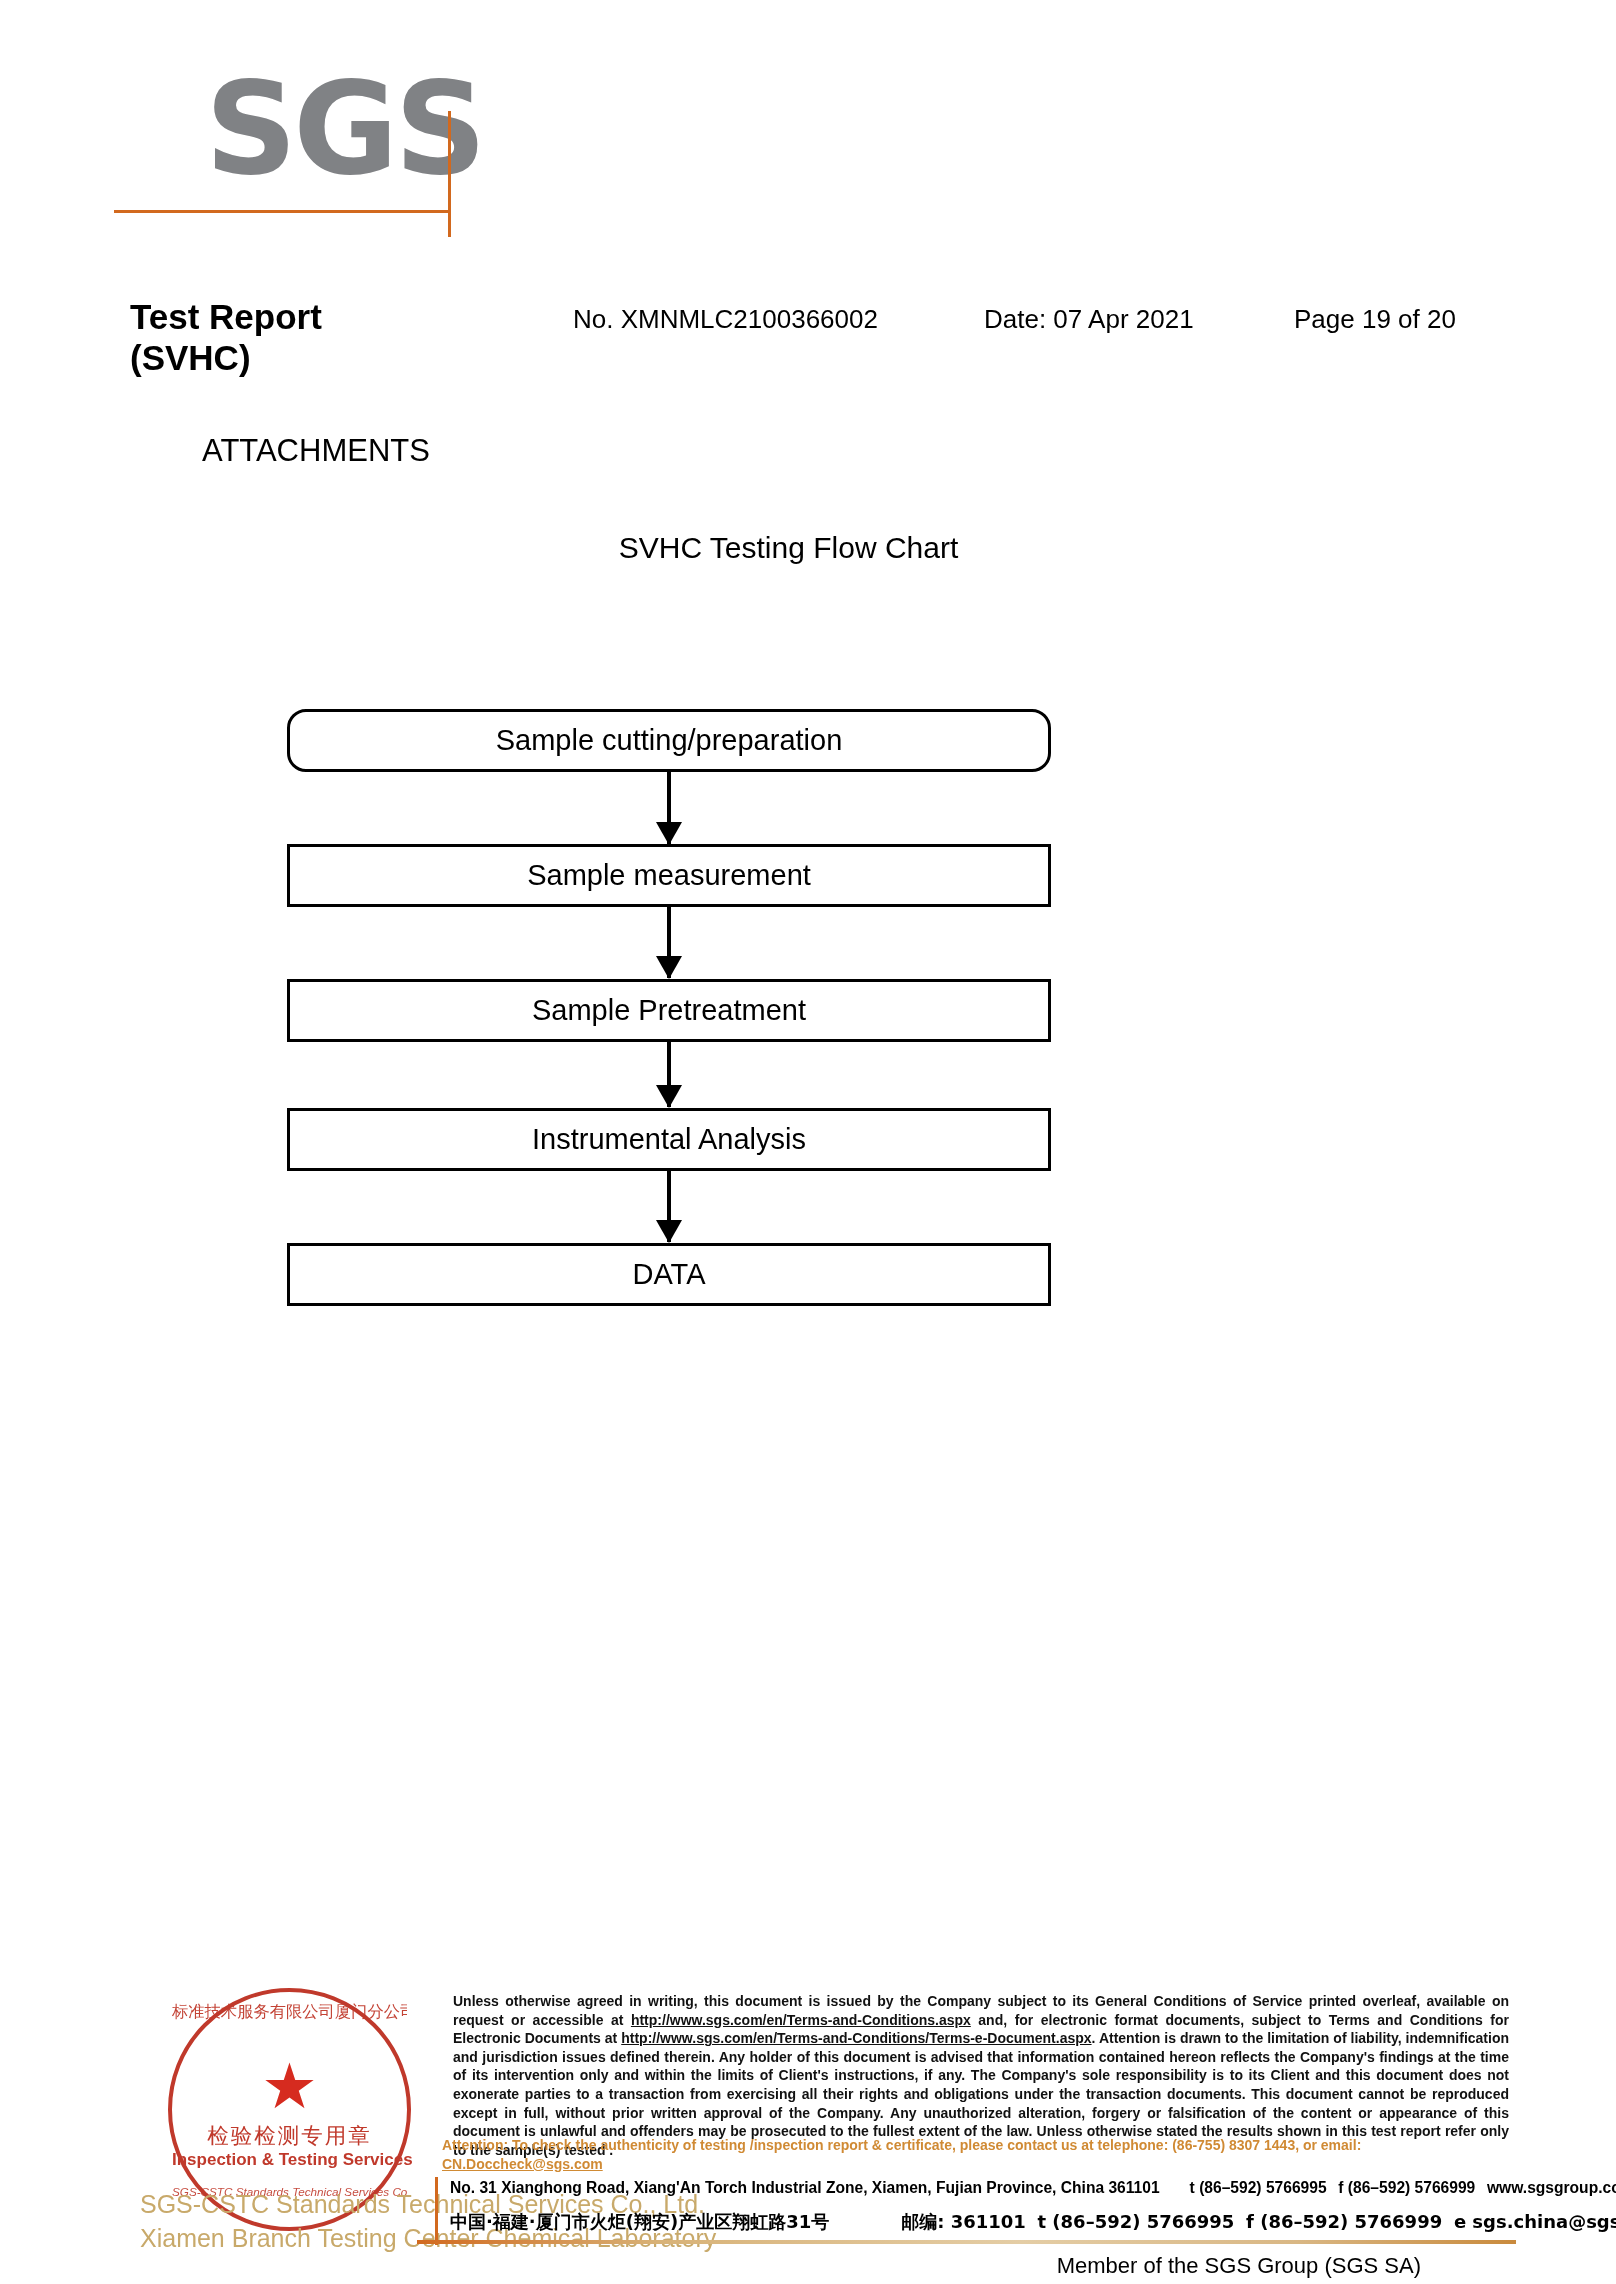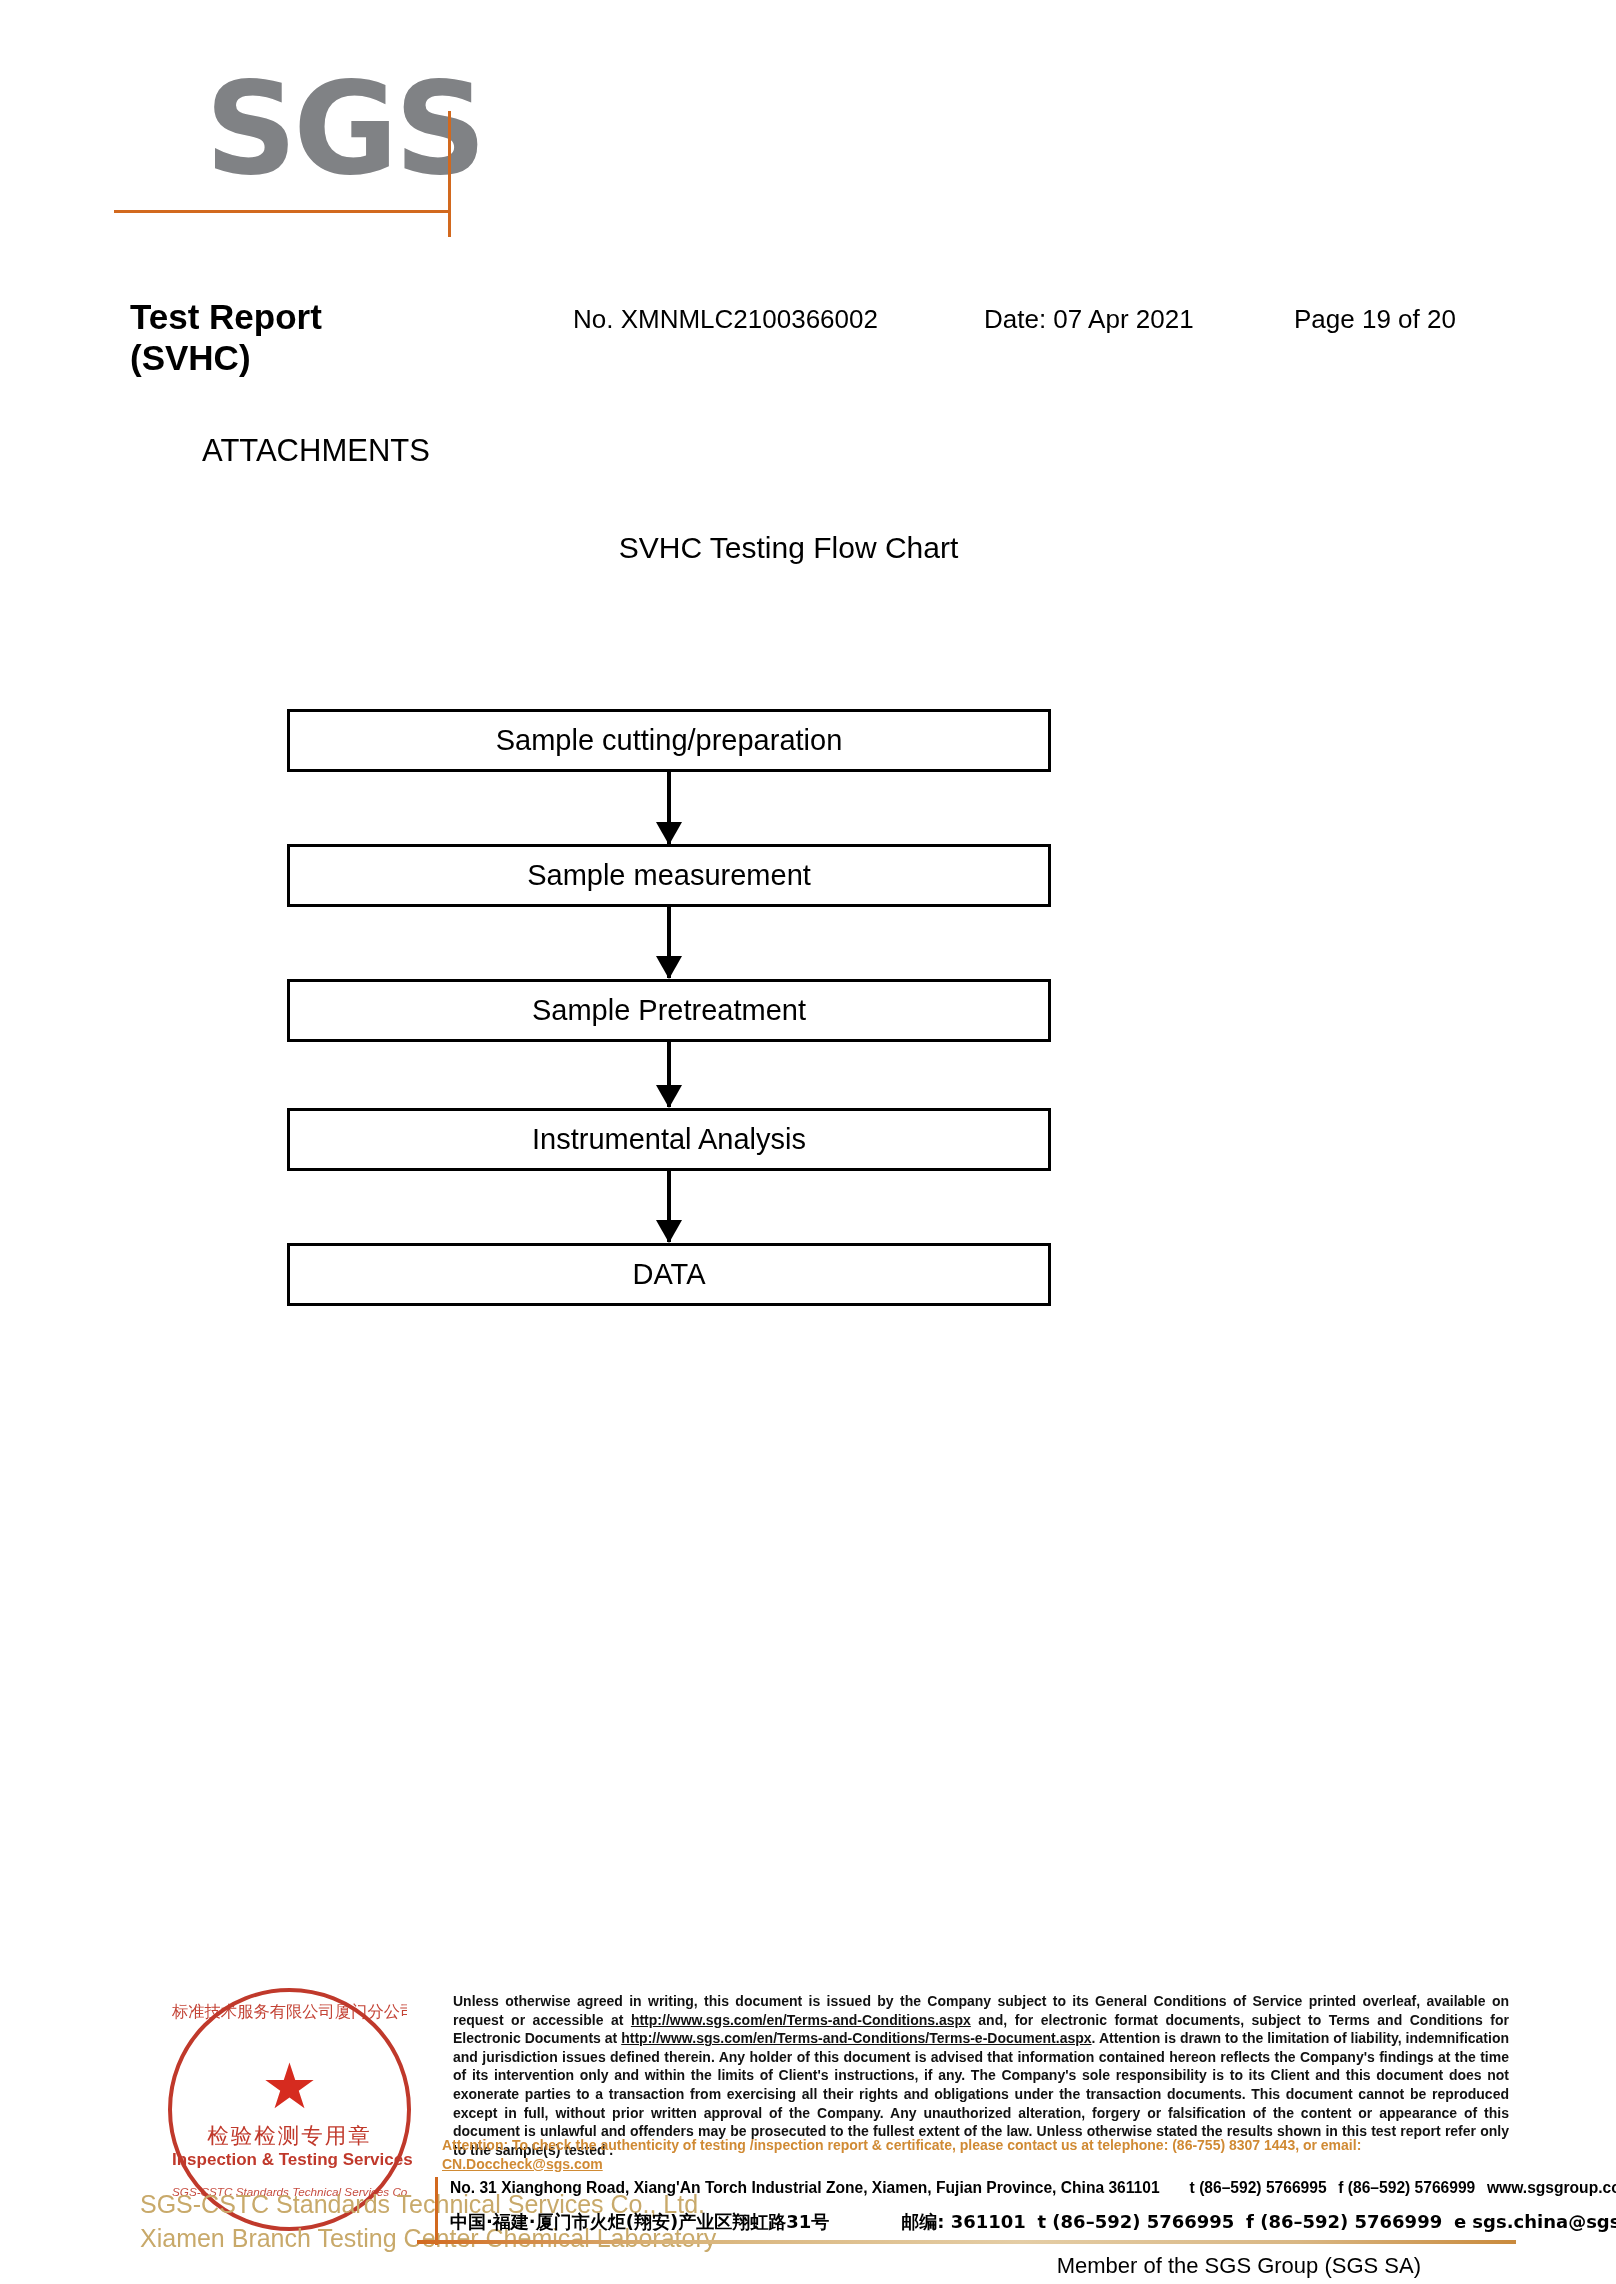--- a/index.html
+++ b/index.html
@@ -325,21 +325,21 @@
 </div>
 
 <div id="attachments-heading">ATTACHMENTS</div>
 
 <div id="flow-title">
   <span id="flow-title-inner">SVHC Testing Flow Chart</span>
 </div>
 
 <div id="flow-chart">
 
-  <div class="flow-box" style="top:0px;">
+  <div class="flow-box" style="top:0px;border-radius:19px;">
     <span>Sample cutting/preparation</span>
   </div>
   <div class="flow-arrow" style="top:63px; height:72px;"></div>
 
   <div class="flow-box" style="top:135px;">
     <span>Sample measurement</span>
   </div>
   <div class="flow-arrow" style="top:197px; height:72px;"></div>
 
   <div class="flow-box" style="top:270px;">

